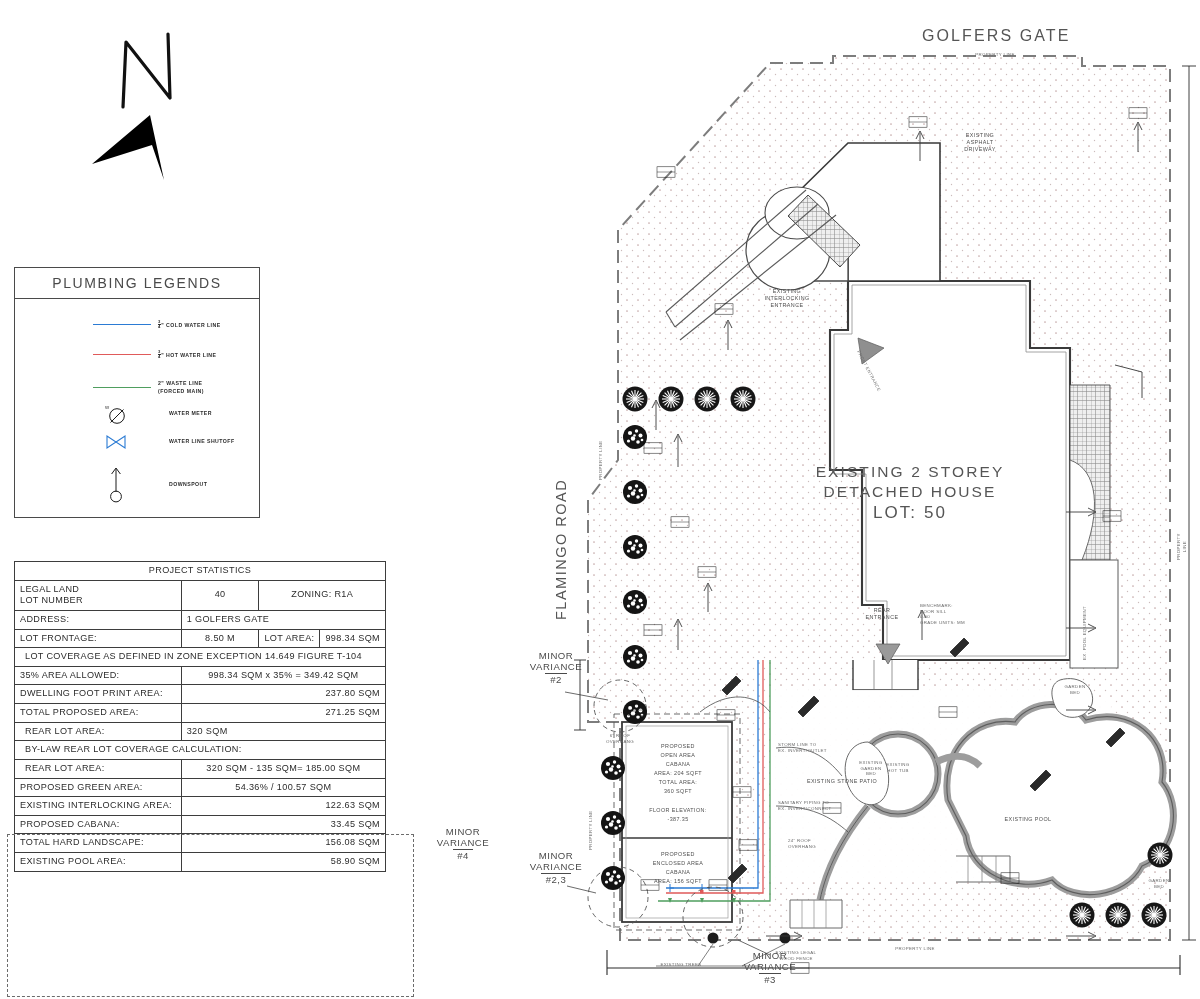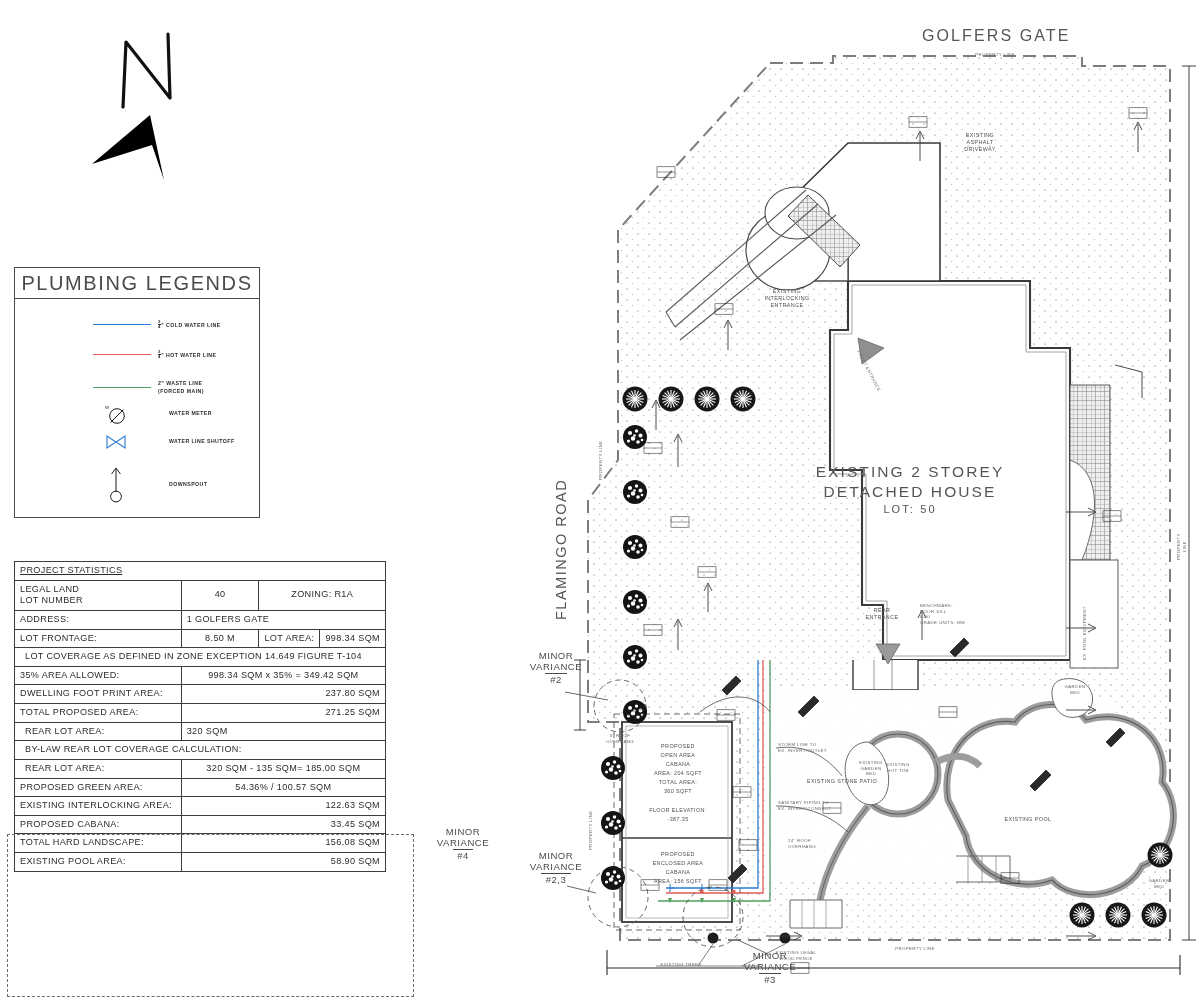--- a/index.html
+++ b/index.html
@@ -18,21 +18,21 @@
 
   
   #legend-box {
     position: absolute; left: 14px; top: 267px;
     width: 246px; height: 251px;
     border: 1px solid #4a4a4a; background: #fff;
   }
   #legend-title {
     height: 31px; border-bottom: 1px solid #4a4a4a;
     display: flex; align-items: center; justify-content: center;
-    font-size: 20px; letter-spacing: 1.6px; color: #4a4a4a; font-weight: 400;
+    font-size: 14px; letter-spacing: 1.6px; color: #4a4a4a; font-weight: 400;
   }
   .legend-row { position: absolute; display: flex; align-items: center; }
   .lg-line { width: 58px; height: 0; border-top-width: 1.4px; border-top-style: solid; }
   .lg-txt { font-size: 5.2px; letter-spacing: .45px; color: #2b2b2b; font-weight: bold; line-height: 1.45; }
   .frac { display:inline-block; vertical-align:-1px; font-size:4.2px; line-height:1;
           text-align:center; margin-right:.5px; }
   .frac i { display:block; font-style:normal; }
   .frac .den { border-top:.5px solid #2b2b2b; }
   .sym { width: 34px; display: flex; align-items: center; justify-content: center; }
 
@@ -44,21 +44,21 @@
     background: #fff;
   }
   #stats-table td {
     border: 1px solid #3d3d3d;
     font-size: 9.1px; letter-spacing: .35px;
     color: #2b2b2b; padding: 3px 5px; line-height: 1.28;
     white-space: nowrap;
   }
   .c { text-align: center; } .r { text-align: right; margin-left: 38px; } .l { text-align: left; }
   .ind { padding-left: 10px !important; }
-  #stats-title { text-align: left; font-size: 9.3px; letter-spacing: .55px; text-decoration: underline; }
+  #stats-title { text-align: center; font-size: 9.3px; letter-spacing: .55px; }
 
   
   #mv4-box {
     position: absolute; left: 7px; top: 834px; width: 407px; height: 163px;
     border: 1.1px dashed #6b6b6b; pointer-events: none;
   }
   #mv4-label {
     position: absolute; left: 424px; top: 826px; width: 78px;
     text-align: center; font-size: 9.6px; letter-spacing: .5px; color: #4a4a4a; line-height: 1.18;
   }
@@ -457,21 +457,21 @@
       </g>
     </svg>
 
     <div class="tl big" style="left:452px; top:26px;">GOLFERS GATE</div>
 
     <div class="tl med rot90n" style="left:82px; top:620px;">FLAMINGO ROAD</div>
 
     <div class="tl" style="left:330px; top:462px; width:220px; text-align:center;">
       <div class="big" style="font-size:15.5px">EXISTING 2 STOREY</div>
       <div class="big" style="font-size:15.5px">DETACHED HOUSE</div>
-      <div class="big" style="font-size:11px">LOT: 50</div>
+      <div class="big" style="font-size:17px">LOT: 50</div>
     </div>
 
     <div class="tl xs" style="left:480px; top:52px; width:90px;">PROPERTY LINE</div>
     <div class="tl xs rot90n" style="left:128px; top:480px;">PROPERTY LINE</div>
     <div class="tl xs rot90n" style="left:118px; top:850px;">PROPERTY LINE</div>
     <div class="tl xs rot90n" style="left:706px; top:560px;">PROPERTY LINE</div>
     <div class="tl xs" style="left:400px; top:946px; width:90px;">PROPERTY LINE</div>
 
     <div class="tl sm" style="left:470px; top:132px; width:80px; white-space:pre-line;">EXISTING
 ASPHALT

